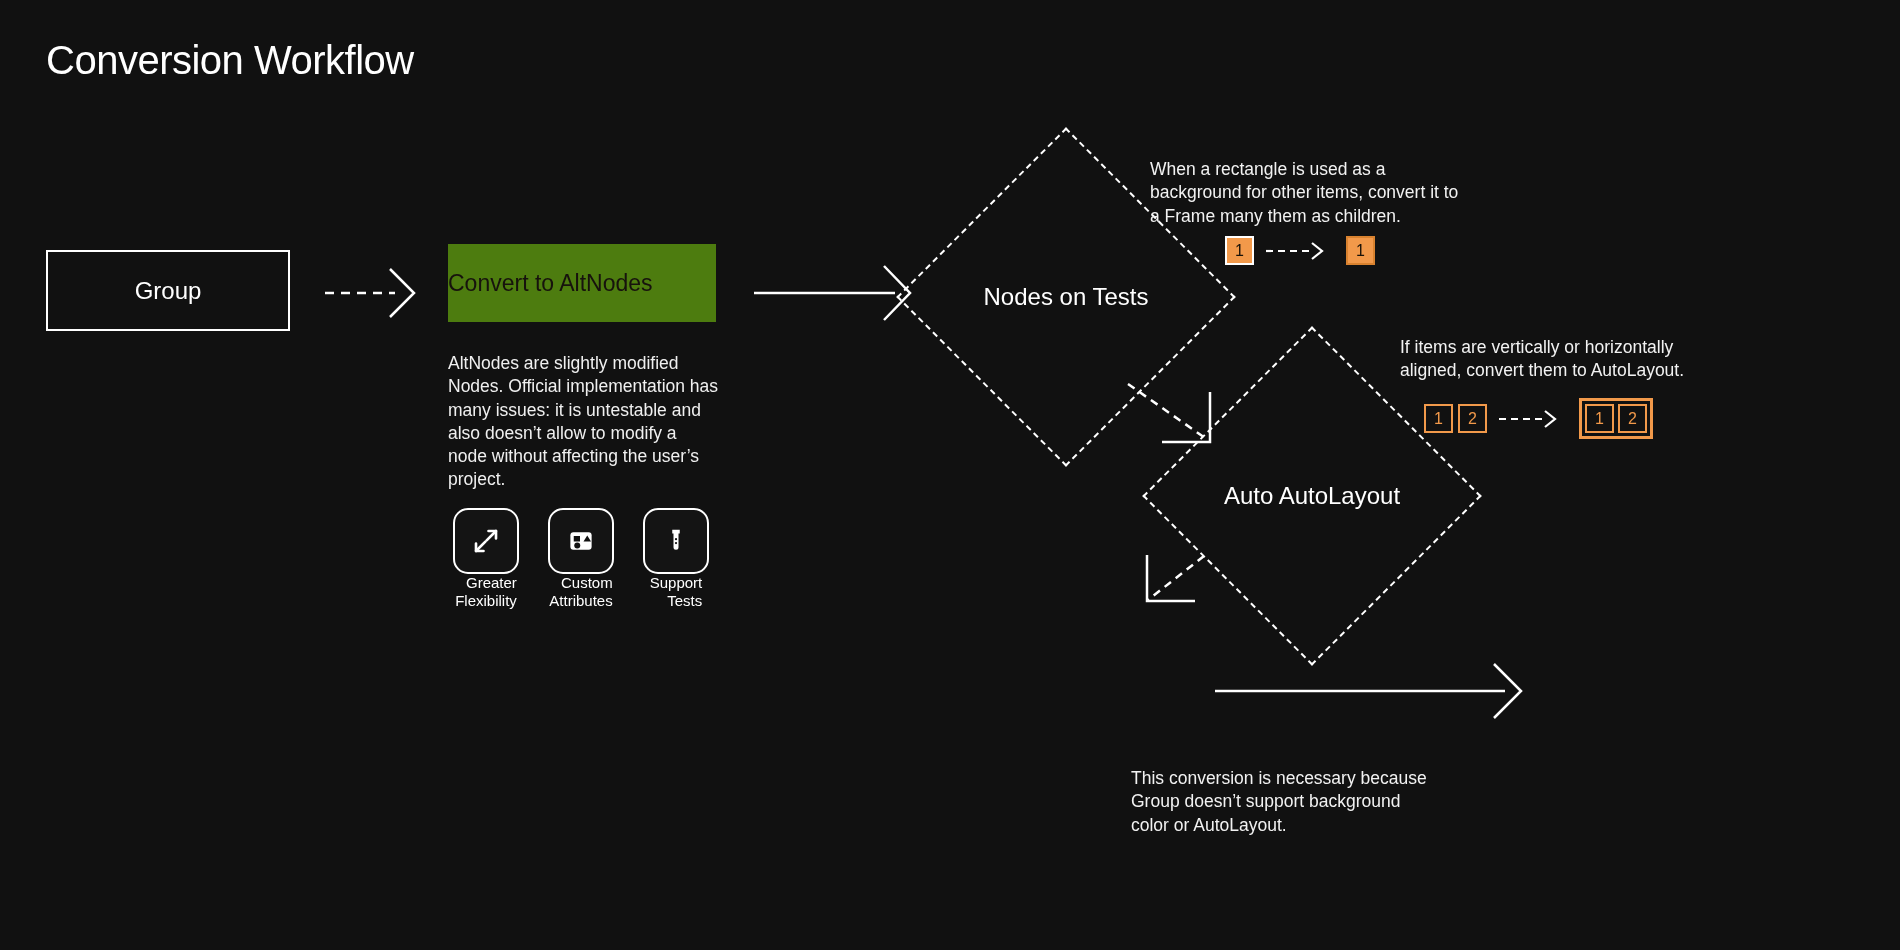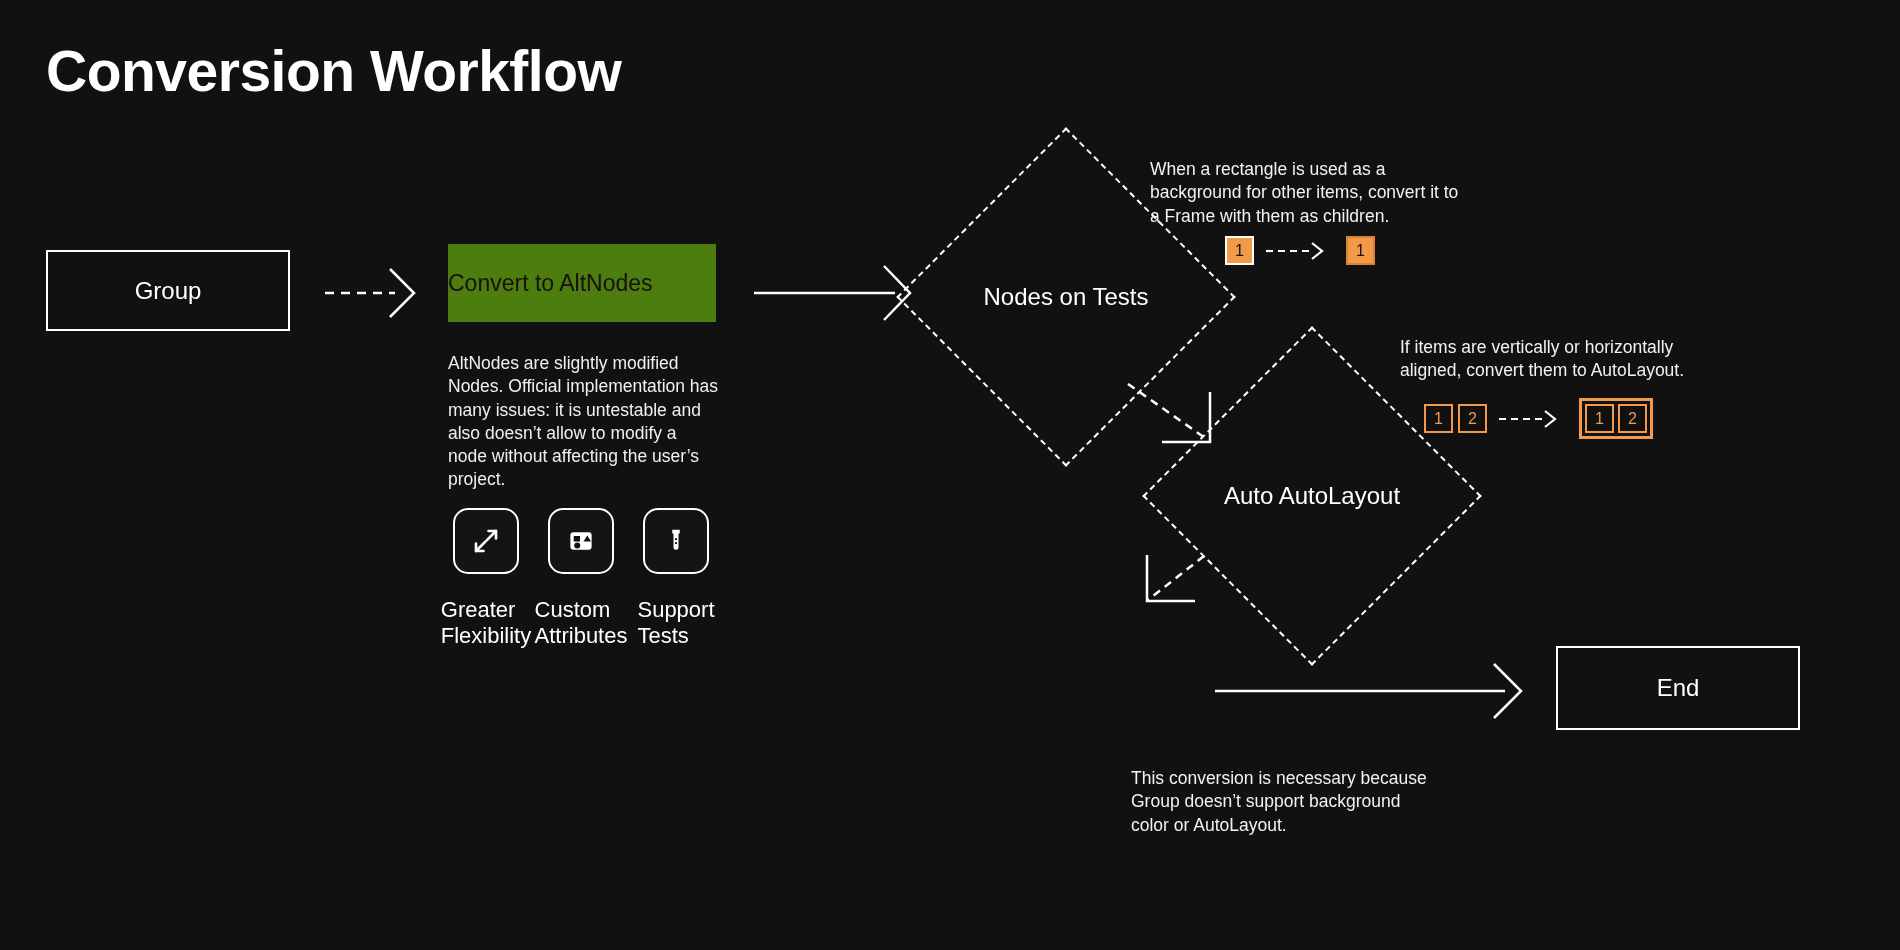--- a/index.html
+++ b/index.html
@@ -27,22 +27,22 @@
     width: 1900px;
     height: 950px;
     pointer-events: none;
   }
 
   
   .page-title {
     position: absolute;
     left: 46px;
     top: 38px;
-    font-size: 57px;
-    font-weight: bold;
+    font-size: 40px;
+    font-weight: normal;
     letter-spacing: -0.5px;
     color: #ffffff;
     white-space: nowrap;
   }
 
   
   .rect-node {
     position: absolute;
     border: 2px solid #ffffff;
     background: #111111;
@@ -100,24 +100,24 @@
     width: 62px;
     height: 62px;
     border: 2px solid #ffffff;
     border-radius: 15px;
     display: flex;
     align-items: center;
     justify-content: center;
     background: #141414;
   }
   .feature-label {
-    margin-top: 23px;
-    font-size: 22px;
+    margin-top: 0;
+    font-size: 15px;
     line-height: 1.2;
-    text-align: left;
+    text-align: right;
     color: #ffffff;
     white-space: pre-line;
   }
 
   
   .diamond {
     position: absolute;
     width: 240px;
     height: 240px;
   }
@@ -287,25 +287,22 @@
     <div class="rot"></div>
     <div class="dlabel">Nodes on Tests</div>
   </div>
 
   <div class="diamond" id="node-auto-autolayout">
     <div class="rot"></div>
     <div class="dlabel">Auto AutoLayout</div>
   </div>
 
 
-  <div class="rect-node" id="node-end">
-    <span>End</span>
-  </div>
-
-  <div class="annot" id="annot-rect">When a rectangle is used as a background for other items, convert it to a Frame with them as children.</div>
+
+  <div class="annot" id="annot-rect">When a rectangle is used as a background for other items, convert it to a Frame many them as children.</div>
 
   <div class="badge-row" id="badges-rect">
     <span class="badge filled">1</span>
     <svg class="badge-arrow" viewBox="0 0 72 22">
       <line x1="2" y1="11" x2="50" y2="11" stroke="#ffffff" stroke-width="2.2" stroke-dasharray="7 5"></line>
       <polyline points="48,3 58,11 48,19" fill="none" stroke="#ffffff" stroke-width="2.2"></polyline>
     </svg>
     <span class="badge filled plain">1</span>
   </div>
 

